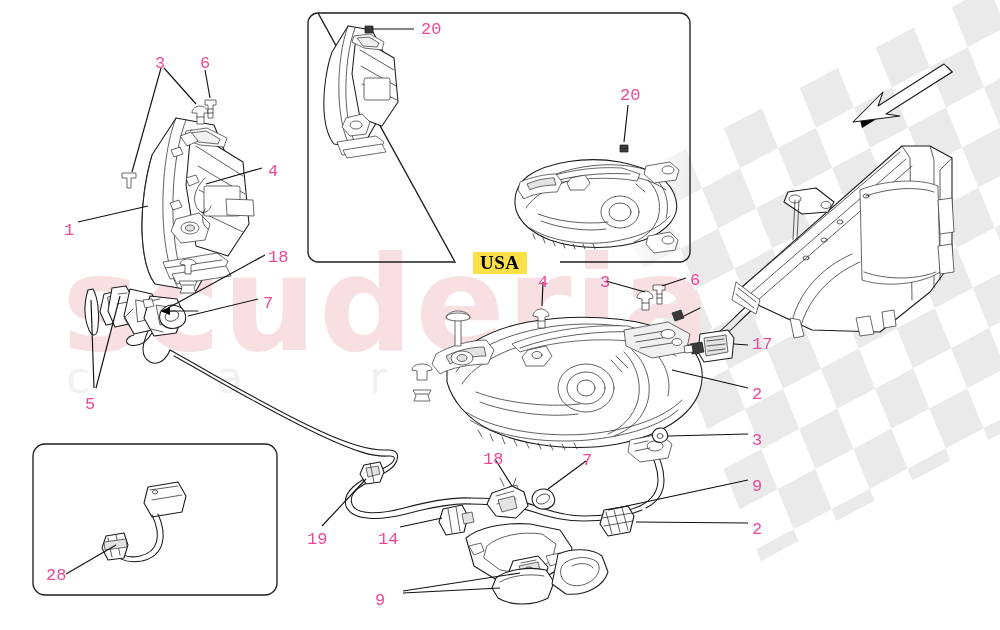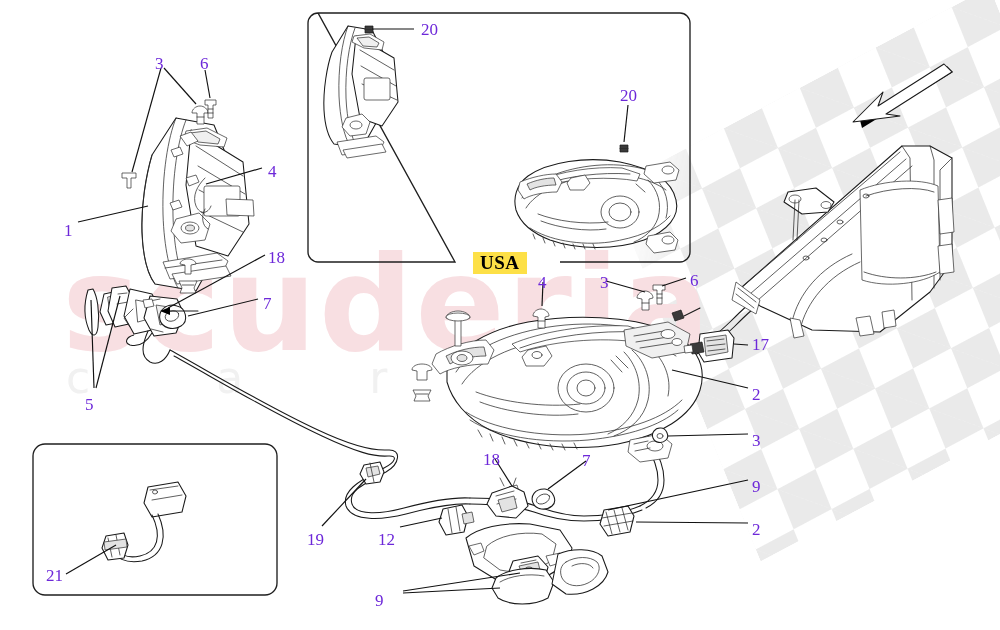--- a/index.html
+++ b/index.html
@@ -46,22 +46,22 @@
   #art .lnFt{fill:#ffffff;stroke:#2b2b2b;stroke-width:.7;stroke-linejoin:round;}
   #art .shade{fill:#f0f0f0;stroke:#2b2b2b;stroke-width:.7;}
   #art .shade2{fill:#e3e3e3;stroke:#2b2b2b;stroke-width:.7;}
   #art .dark{fill:#3a3a3a;stroke:#1a1a1a;stroke-width:.7;}
   #art .blk{fill:#000;stroke:none;}
   #art .box{fill:none;stroke:#1f1f1f;stroke-width:1.35;}
   #art .lead{fill:none;stroke:#111;stroke-width:1.15;}
 
   .lbl{
     position:absolute;
-    font-family:Liberation Serif, serif;
-    font-size:17px;color:#6d28d9;font-weight:400;
+    font-family:Liberation Mono, monospace;
+    font-size:17px;color:#ec4899;font-weight:400;
     white-space:nowrap;line-height:1;
   }
   .lbl-usa{
     position:absolute;
     font-family:Liberation Serif, serif;
     font-size:19px;font-weight:bold;color:#000;letter-spacing:.5px;
     background:#fde047;padding:0 7px;
   }
 </style>
 </head>
@@ -513,23 +513,23 @@
     <span class="lbl" style="left:600px;top:274px;">3</span>
     <span class="lbl" style="left:690px;top:272px;">6</span>
     <span class="lbl" style="left:752px;top:336px;">17</span>
     <span class="lbl" style="left:752px;top:386px;">2</span>
     <span class="lbl" style="left:752px;top:432px;">3</span>
     <span class="lbl" style="left:752px;top:478px;">9</span>
     <span class="lbl" style="left:752px;top:521px;">2</span>
     <span class="lbl" style="left:483px;top:451px;">18</span>
     <span class="lbl" style="left:582px;top:452px;">7</span>
     <span class="lbl" style="left:307px;top:531px;">19</span>
-    <span class="lbl" style="left:378px;top:531px;">12</span>
+    <span class="lbl" style="left:378px;top:531px;">14</span>
     <span class="lbl" style="left:375px;top:592px;">9</span>
 
     <span class="lbl" style="left:421px;top:21px;">20</span>
     <span class="lbl" style="left:620px;top:87px;">20</span>
-    <span class="lbl" style="left:46px;top:567px;">21</span>
+    <span class="lbl" style="left:46px;top:567px;">28</span>
 
     <span class="lbl-usa" style="left:473px;top:252px;">USA</span>
   </div>
 
 </div>
 
 </body></html>

